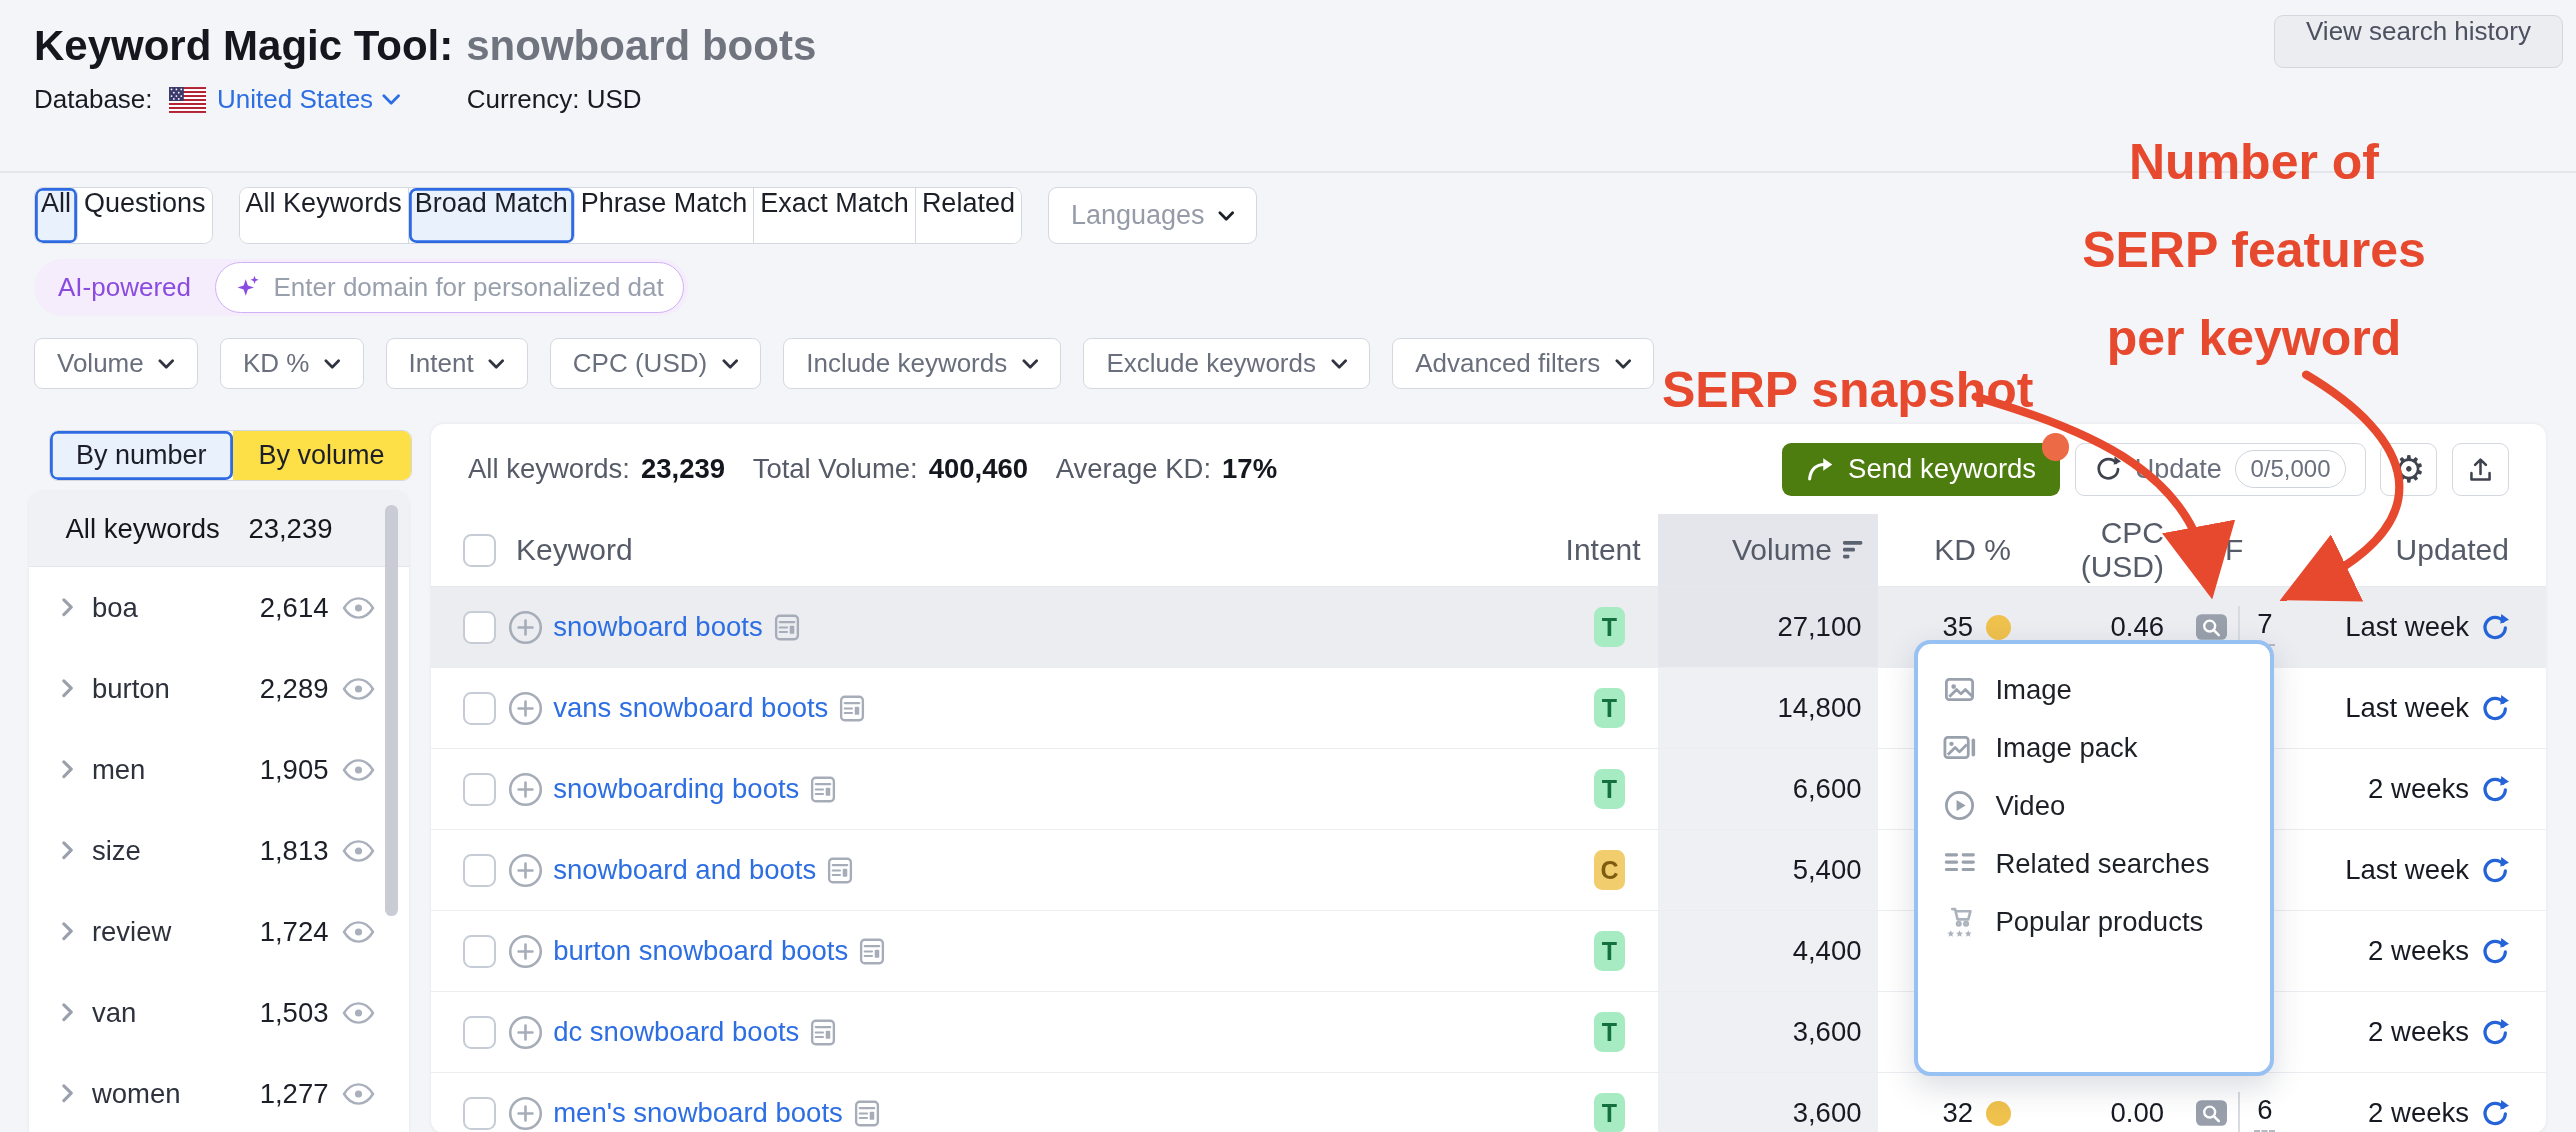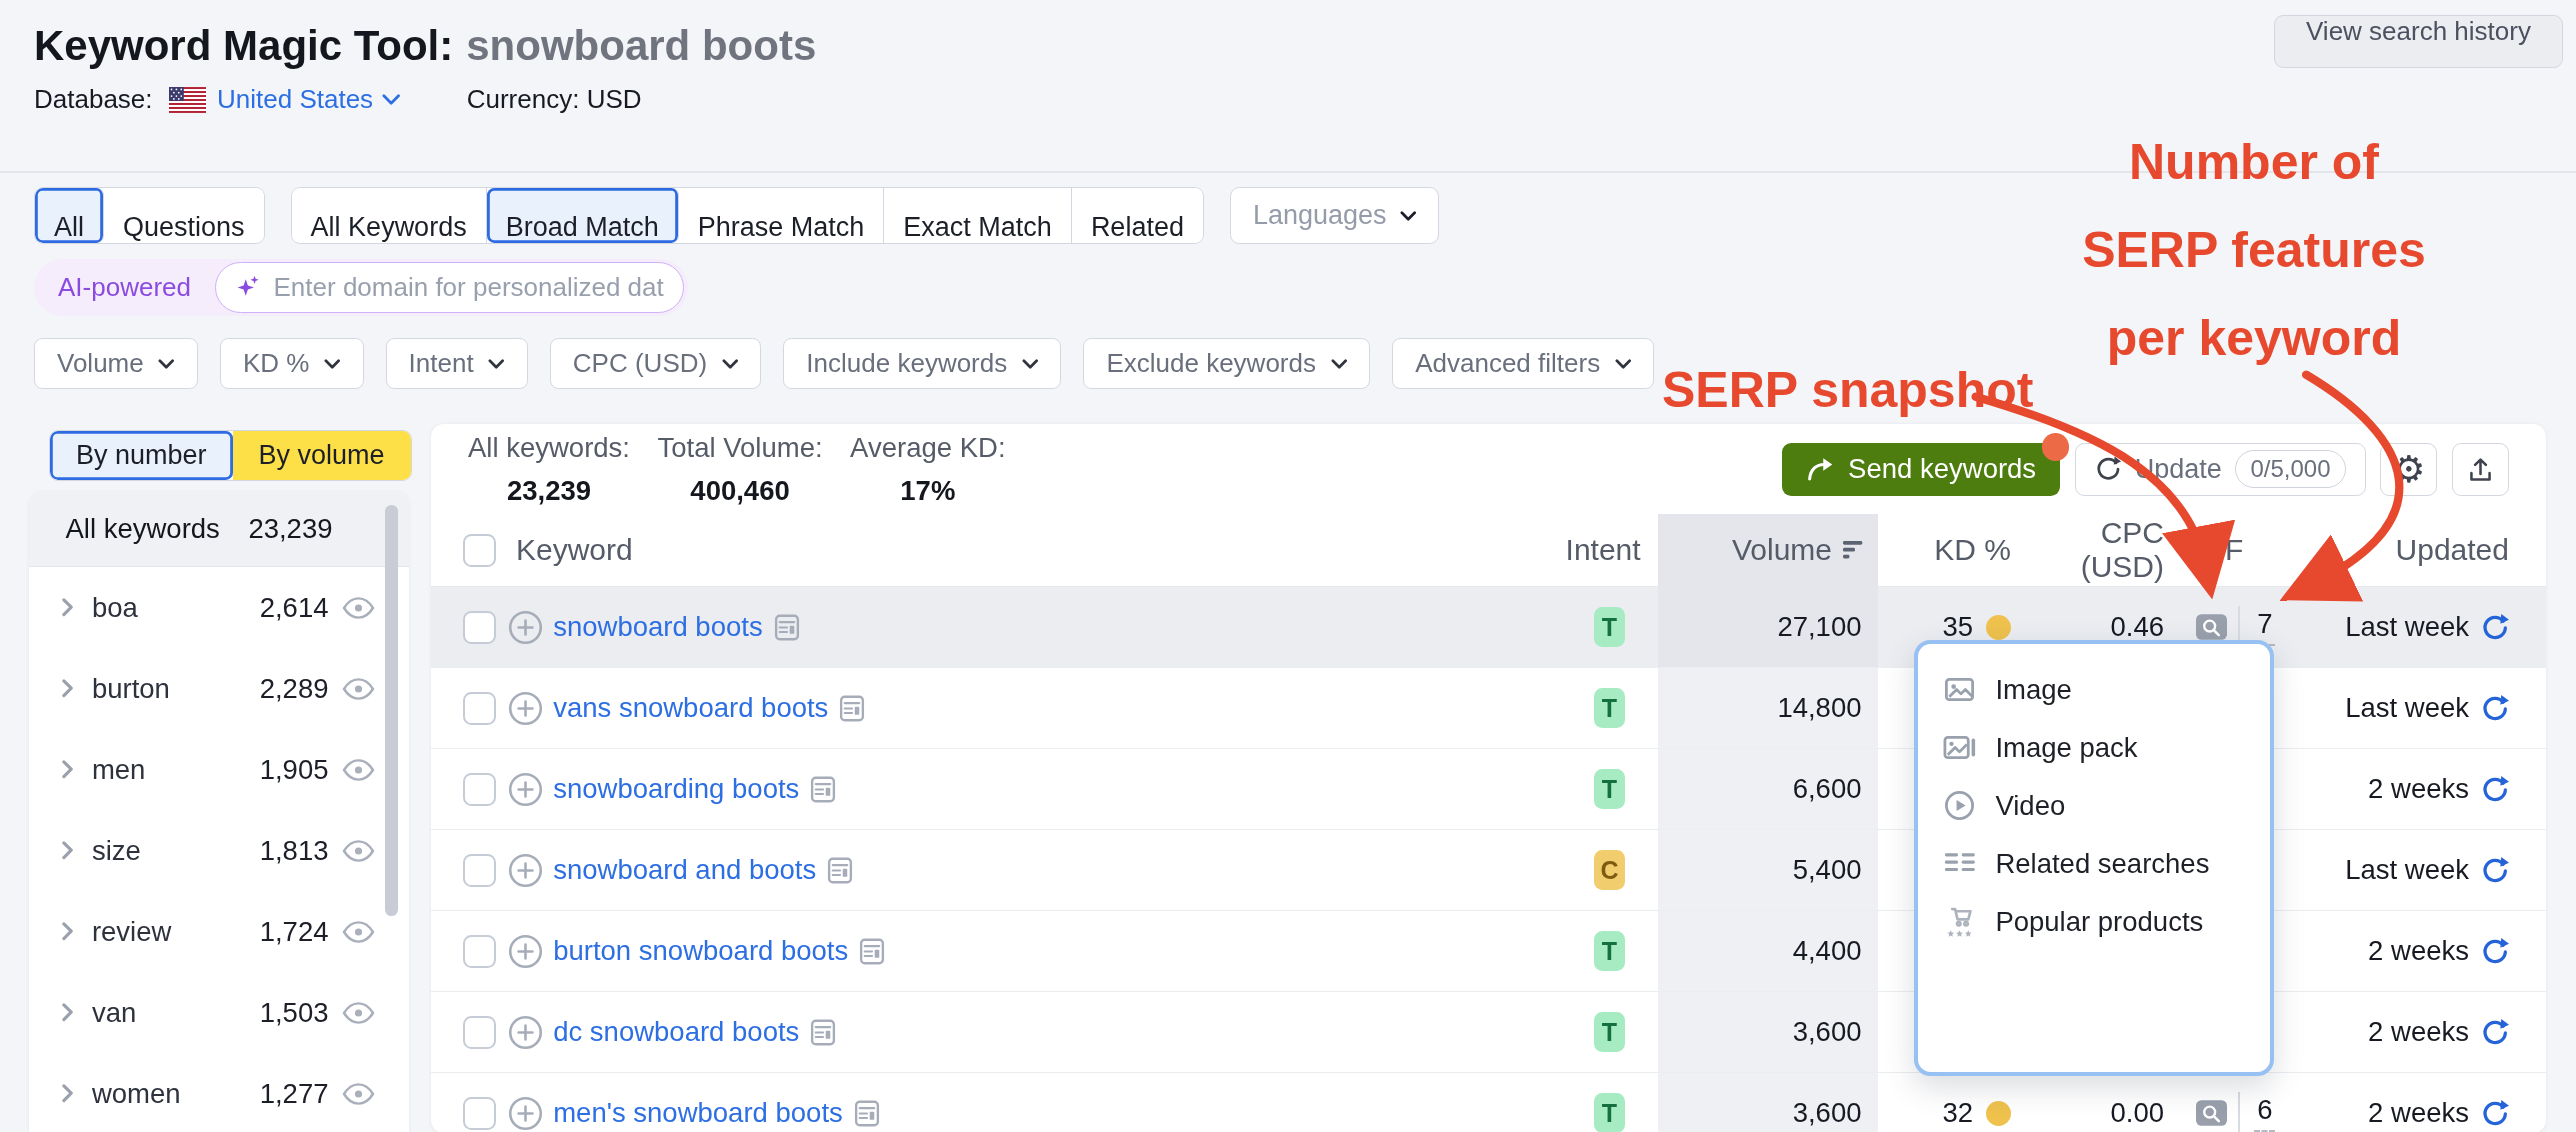--- a/index.html
+++ b/index.html
@@ -14,21 +14,21 @@
   .btn-history { position:absolute; left:2274px; top:14.7px; height:53px; padding:0 31px; background:#ecedf1; border:1.8px solid #d2d6de; border-radius:9.2px; font-size:26px; color:#4c5160; display:flex; align-items:flex-start; }
   .hdr-sub { position:absolute; left:34px; top:84px; display:flex; align-items:center; gap:11px; font-size:26px; }
   .flag { display:inline-block; margin-left:5.5px; }
   .db-link { color:#2d6fe3; display:flex; align-items:center; gap:9.2px; }
   .currency { margin-left:55px; }
   .divider { position:absolute; left:0; top:171px; width:2576px; height:1.8px; background:#e3e5ea; }
 
   
   .tabs-row { position:absolute; left:34px; top:187px; display:flex; gap:26px; align-items:stretch; height:57px; }
   .tab-group { display:flex; border:1.8px solid #d3d7df; border-radius:9.2px; background:#fff; overflow:hidden; }
-  .tab { padding:0 19px; display:flex; align-items:flex-end; font-size:27px; color:#1c1f28; border-right:1.8px solid #d3d7df; background:#fff; cursor:pointer; white-space:nowrap; }
+  .tab { padding:0 6px; display:flex; align-items:flex-start; font-size:27px; color:#1c1f28; border-right:1.8px solid #d3d7df; background:#fff; cursor:pointer; white-space:nowrap; }
   .tab:last-child { border-right:none; }
   .tab.active { background:#e9f1fd; box-shadow:inset 0 0 0 2.8px #2e6be2; border-radius:7.3px; }
   .tab-langs { display:flex; align-items:center; gap:13px; padding:0 22px; border:1.8px solid #d3d7df; border-radius:9.2px; background:#fff; font-size:27px; color:#959ba8; }
   .chev { flex:none; }
 
   
   .ai-row { position:absolute; left:34px; top:259px; height:57px; width:654px; background:#f5edfc; border-radius:28.5px; display:flex; align-items:center; }
   .ai-badge { font-size:26px; color:#8a4be0; padding:0 24px 0 24px; white-space:nowrap; }
   .ai-input-wrap { flex:1; height:51px; margin:2.8px 3.7px 2.8px 0; background:#fff; border:1.8px solid #cfb1f5; border-radius:26px; display:flex; align-items:center; padding:0 18.4px; gap:11px; }
   .ai-input-wrap input { border:none; outline:none; font-size:26px; color:#3a3e49; width:100%; font-family:inherit; background:transparent; }
@@ -49,21 +49,21 @@
   .side-item { height:81px; display:flex; align-items:center; padding:0 34px 0 33px; font-size:27.5px; color:#2e323d; }
   .side-item .name { margin-left:18.4px; }
   .side-item .cnt { margin-left:auto; color:#1c1f28; }
   .side-item .eye { margin-left:13px; flex:none; }
   .side-scroll { position:absolute; right:11px; top:13px; width:13px; height:411px; border-radius:6.4px; background:#c9ccd4; }
 
   
   .main-card { position:absolute; left:431px; top:424px; width:2115px; height:709px; background:#fff; border-radius:13px; box-shadow:0 0.9px 3.7px rgba(40,50,70,.08); overflow:hidden; }
   .toolbar { height:90px; display:flex; align-items:center; padding:0 37px 0 37px; }
   .stats { display:flex; gap:27.5px; font-size:27.5px; color:#565b68; }
-  .stat { display:flex; gap:11px; align-items:center; white-space:nowrap;flex-direction:column; }
+  .stat { display:flex; gap:11px; align-items:center; white-space:nowrap; }
   .stat b { color:#15171e; }
   .tb-actions { margin-left:auto; display:flex; gap:14.7px; align-items:center; }
   .btn-send { position:relative; height:53px; background:#4d7c0f; border:none; border-radius:9.2px; color:#fff; font-size:27.5px; display:flex; align-items:center; gap:13px; padding:0 24px; font-family:inherit; }
   .send-dot { position:absolute; right:-9.2px; top:-9.2px; width:27.5px; height:27.5px; border-radius:50%; background:#ec6a45; }
   .btn-update { height:53px; background:#fff; border:1.8px solid #d3d7df; border-radius:9.2px; display:flex; align-items:center; gap:13px; padding:0 18.4px; font-size:27px; color:#6a6f7d; font-family:inherit; }
   .quota-pill { border:1.8px solid #cfd3db; border-radius:917px; padding:3.7px 14.7px; font-size:24px; color:#6a6f7d; }
   .btn-sq { width:57px; height:53px; background:#fff; border:1.8px solid #d3d7df; border-radius:9.2px; display:flex; align-items:center; justify-content:center; color:#3e434e; }
   .gear-glyph { font-size:37px; line-height:1; color:#3e434e; }
 
   

